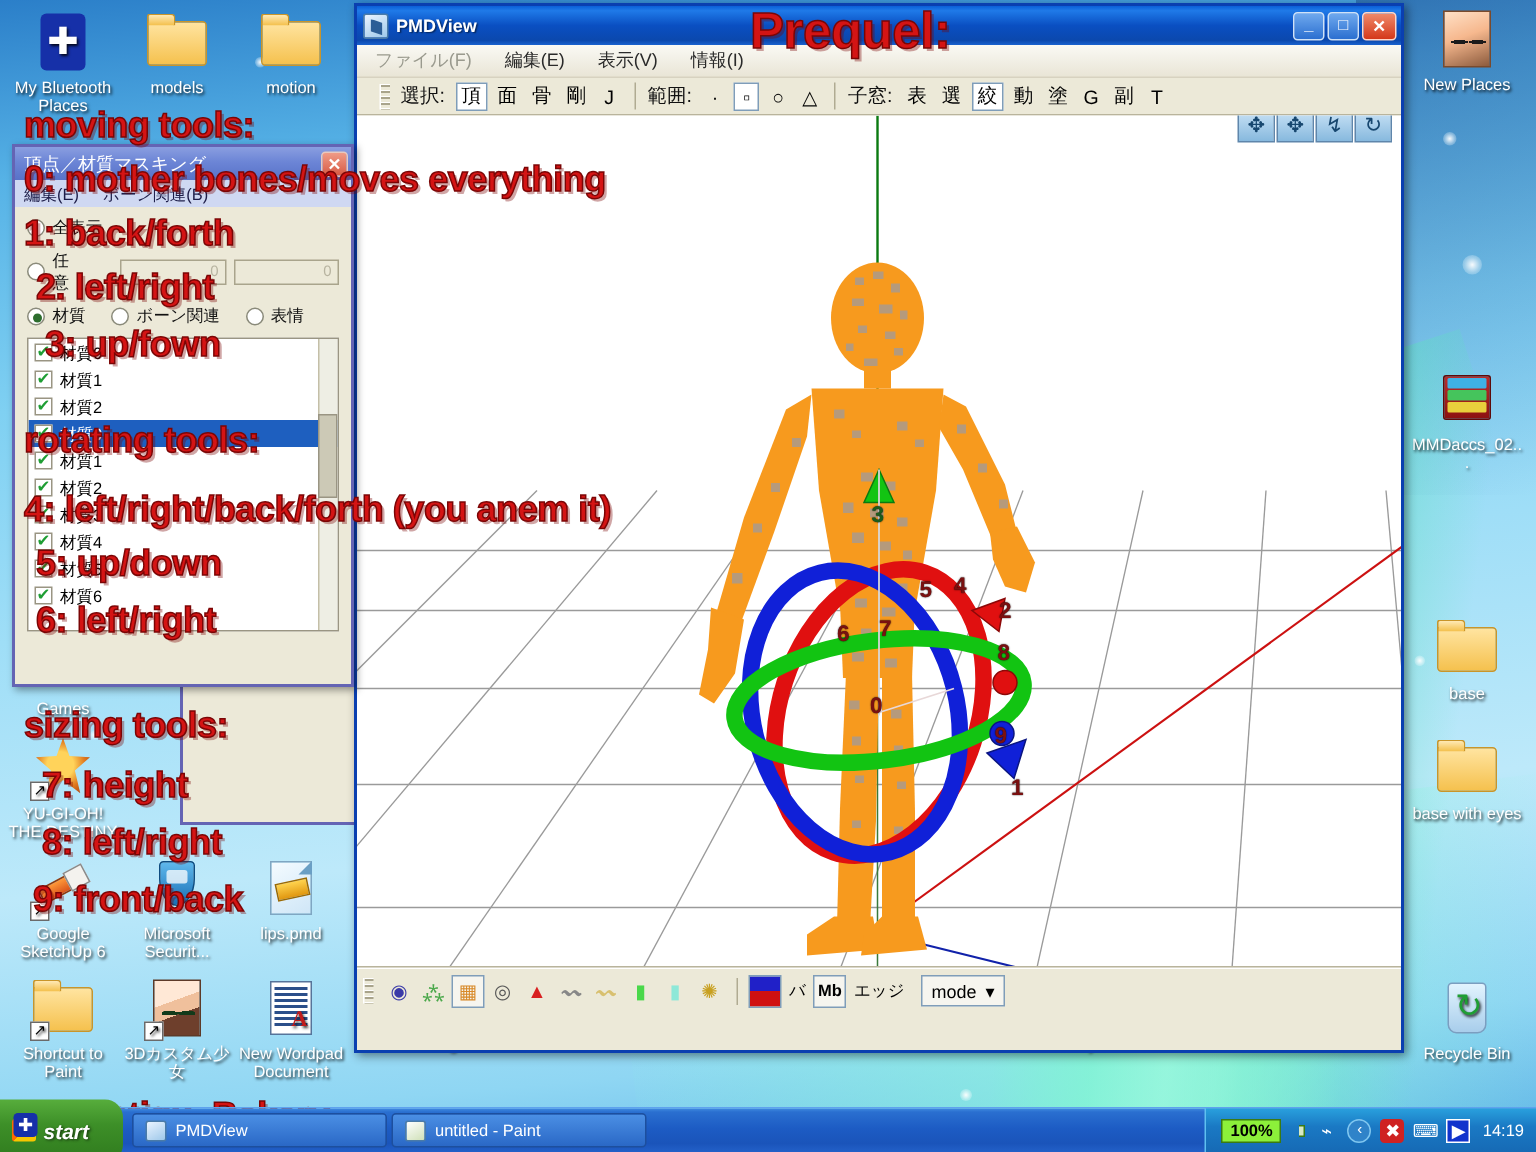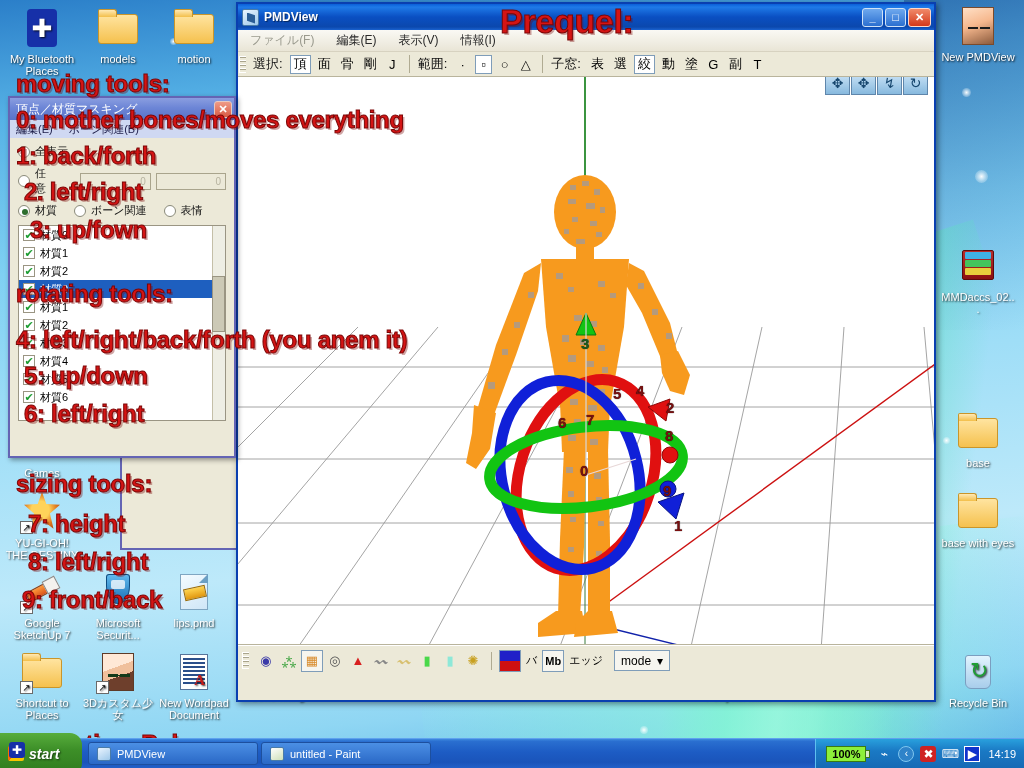--- a/index.html
+++ b/index.html
@@ -208,21 +208,21 @@
   }
   .winbtn.close { background: linear-gradient(180deg,#f08a6a,#d4381a); border-color:#ffd7c9; width:23px;}
   .menubar {
     height:22px; background:linear-gradient(180deg,#faf9f4,#e9e5d6);
     display:flex; align-items:center; gap:22px; padding-left:12px;
     font-size:12px; color:#2a2a2a; border-bottom:1px solid #d7d2c0;
   }
   .menubar .mi.dim { color:#9a9a8e; }
   .toolbar {
     height:25px; background:#ece9d8; display:flex; align-items:center;
-    gap:0px; padding-left:1px; font-size:13px; color:#111;
+    gap:0px; padding-left:15px; font-size:13px; color:#111;
     border-bottom:1px solid #b9b49c;
   }
   .grip { width:7px;height:17px; margin-right:5px;
     background: repeating-linear-gradient(180deg,#fff 0 1px,#a9a48c 1px 2px,transparent 2px 4px);
     border-left:1px solid #fff;
   }
   .tb-lbl { margin:0 5px 0 2px; }
   .tb-item {
     min-width:17px; height:19px; padding:0 3px; margin:0 2px;
     display:flex;align-items:center;justify-content:center;
@@ -356,21 +356,21 @@
   }
   .taskitem .ti-ico{width:14px;height:14px;background:linear-gradient(150deg,#eaf4ff,#9ec8ea);border:1px solid #4a7ba8;border-radius:2px;}
   .taskitem .ti-ico.paint{background:linear-gradient(150deg,#ffffff,#cfe0b8);}
   #tray {
     margin-left:auto; height:30px; display:flex; align-items:center; gap:6px;
     padding: 0 8px 0 10px;
     background: linear-gradient(180deg,#29a0dd 0%,#1a79c4 40%,#1669b4 100%);
     border-left:1px solid #5fc0f0;
   }
   .battery {
-    display:flex;align-items:center;
+    display:flex;align-items:center;gap:12px;
   }
   .battery .lvl {
     background:#8cf03a; border:1px solid #3a7a12; padding:1px 5px;
     font:bold 11px "Liberation Sans",sans-serif; color:#000;
   }
   .battery .nub { width:4px;height:8px;background:#d7e9c5;border:1px solid #3a7a12;border-left:none;}
   .tray-ico { width:16px;height:16px; display:flex;align-items:center;justify-content:center; font-size:12px; color:#fff;}
   .tray-ico.arrow{background:#2f83c9;border-radius:50%;border:1px solid #7fc6ef;font-size:10px;}
   .tray-ico.red{background:#cf2222;border-radius:3px;}
   .tray-ico.blue{background:#1133cc;border:1px solid #fff;}
@@ -424,42 +424,42 @@
         <div class="yugi"></div>
         <div class="shortcut-arrow">↗</div>
       </div>
     <span class="cap">YU-GI-OH! THE DESTINY</span>
   </div>
   <div class="dicon" style="left:4px;top:570px;">
     <div class="glyph">
         <div class="sketch"></div>
         <div class="shortcut-arrow">↗</div>
       </div>
-    <span class="cap">Google SketchUp 7</span>
+    <span class="cap">Google SketchUp 6</span>
   </div>
   <div class="dicon" style="left:80px;top:570px;">
     <div class="glyph">
         <div class="shield"></div>
       </div>
     <span class="cap">Microsoft Securit...</span>
   </div>
   <div class="dicon" style="left:156px;top:570px;">
     <div class="glyph">
         <div class="doc">
           <div class="pen"></div>
         </div>
       </div>
     <span class="cap">lips.pmd</span>
   </div>
   <div class="dicon" style="left:4px;top:650px;">
     <div class="glyph">
         <div class="folder"></div>
         <div class="shortcut-arrow">↗</div>
       </div>
-    <span class="cap">Shortcut to Places</span>
+    <span class="cap">Shortcut to Paint</span>
   </div>
   <div class="dicon" style="left:80px;top:650px;">
     <div class="glyph">
         <div class="portrait2"></div>
         <div class="shortcut-arrow">↗</div>
       </div>
     <span class="cap">3Dカスタム少女</span>
   </div>
   <div class="dicon" style="left:156px;top:650px;">
     <div class="glyph">
@@ -472,21 +472,21 @@
     <span class="cap">bone fixing</span>
   </div>
   <div class="dicon" style="left:700px;top:690px;opacity:.9;">
     <span class="cap">Ponytail Miku</span>
   </div>
 
   <div class="dicon" style="left:940px;top:4px;">
     <div class="glyph">
         <div class="portrait"></div>
       </div>
-    <span class="cap">New PMDView</span>
+    <span class="cap">New Places</span>
   </div>
   <div class="dicon" style="left:940px;top:244px;">
     <div class="glyph">
         <div class="rar">
           <i></i>
           <i></i>
           <i></i>
         </div>
       </div>
     <span class="cap">MMDaccs_02...</span>

